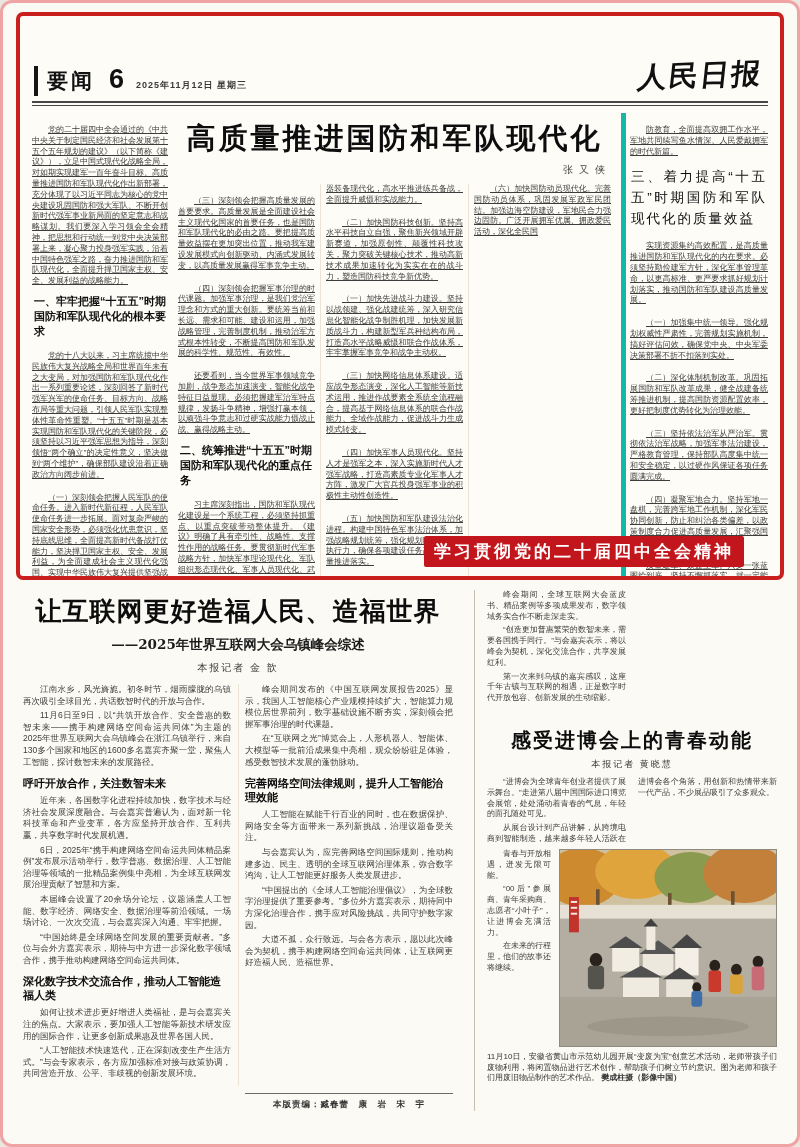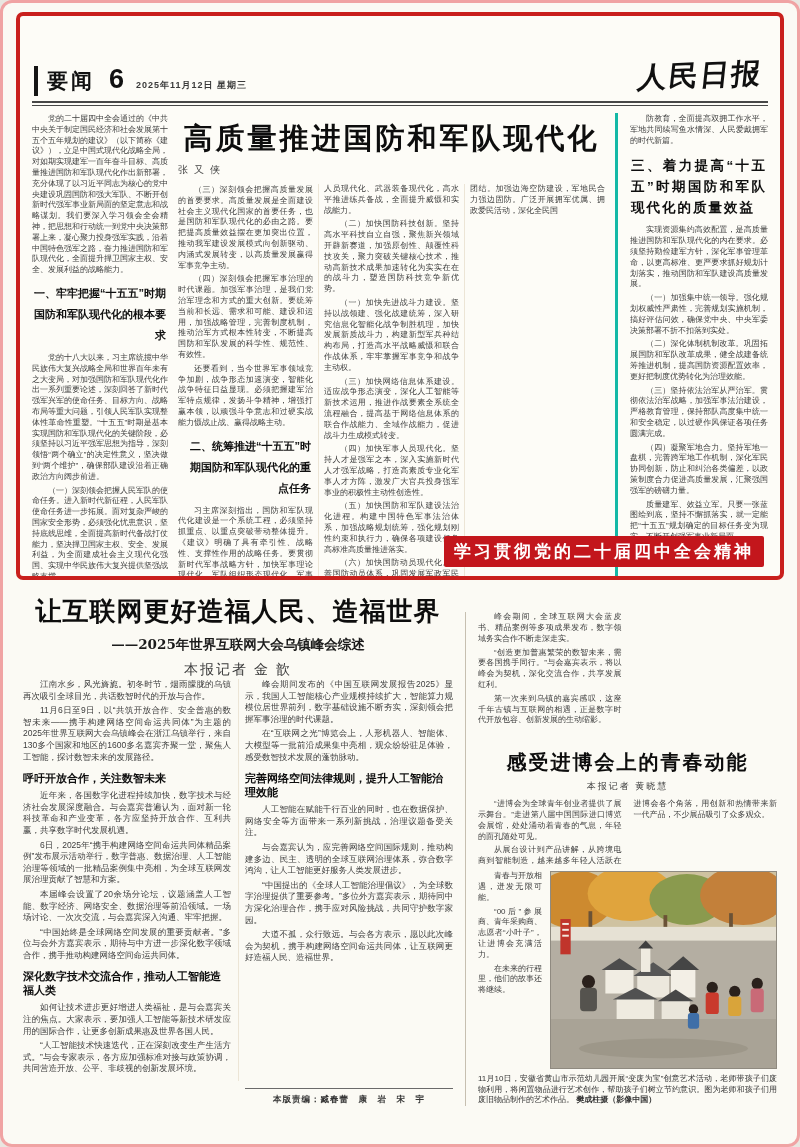--- a/index.html
+++ b/index.html
@@ -14,34 +14,34 @@
   .mh-section{font-size:21px;font-weight:bold;border-left:4px solid #151515;padding:1px 2px 1px 9px;letter-spacing:3px;color:#111;}
   .mh-num{font-size:27px;font-weight:bold;color:#111;}
   .mh-date{font-size:9px;font-weight:bold;color:#3a3a3a;padding-bottom:4px;letter-spacing:1px;}
   .mh-logo{font-family:"DejaVu Serif","Liberation Serif",serif;font-size:29px;font-weight:900;
     transform:skewX(-8deg) rotate(-2deg);letter-spacing:2px;color:#101010;padding-right:4px;}
   .mh-rule{border-top:2px solid #474747;border-bottom:1px solid #474747;height:2px;margin-bottom:7px;}
   .main-body{display:flex;gap:10px;height:492px;}
   .col1{width:136px;flex:none;height:492px;overflow:hidden;}
   .mid{flex:1;min-width:0;}
   .main-title{text-align:center;font-size:29px;font-weight:900;letter-spacing:3px;color:#0d0d0d;margin:6px 0 4px;}
-  .main-author{text-align:left;font-size:10px;color:#454545;letter-spacing:6px;margin-bottom:7px;}
+  .main-author{text-align:right;font-size:10px;color:#454545;letter-spacing:6px;margin-bottom:7px;}
   .flow3{column-count:3;column-gap:11px;column-rule:1px solid #ece5d6;height:398px;column-fill:auto;overflow:hidden;}
-  .main-right{width:138px;flex:none;border-left:3px solid #14b8a6;padding-left:12px;height:492px;overflow:hidden;}
-  .tflow p.p{font-size:8px;line-height:10.8px;text-align:justify;margin:1px 0 3px;text-indent:16px;color:#3d3d3d;}
-  .tflow p.h2{font-weight:bold;font-size:11px;line-height:21px;text-align:right;margin:7px 2px;color:#0f0f0f;text-indent:0;}
-  .tflow p.h3{font-weight:bold;font-size:13.5px;line-height:21px;text-align:justify;letter-spacing:2px;margin:9px 1px 7px;color:#0f0f0f;text-indent:0;}
-  .banner{position:absolute;right:16px;bottom:9px;width:320px;height:31px;background:#c3161c;color:#fff;
+  .main-right{width:138px;flex:none;border-left:5px solid #14b8a6;padding-left:4px;height:492px;overflow:hidden;}
+  .tflow p.p{font-size:8px;line-height:10.8px;text-align:justify;margin:12px 0 3px;text-indent:16px;color:#3d3d3d;text-decoration:underline;}
+  .tflow p.h2{font-weight:bold;font-size:11px;line-height:15px;text-align:left;margin:7px 2px;color:#0f0f0f;text-indent:0;}
+  .tflow p.h3{font-weight:normal;font-size:13.5px;line-height:21px;text-align:justify;letter-spacing:2px;margin:9px 1px 7px;color:#0f0f0f;text-indent:0;}
+  .banner{position:absolute;right:36px;bottom:9px;width:320px;height:31px;background:#c3161c;color:#fff;
     display:flex;align-items:center;justify-content:center;font-size:17px;font-weight:bold;letter-spacing:3px;border-radius:2px;}
   
-  .lower{display:flex;gap:12px;padding:10px 20px 0;box-sizing:border-box;align-items:flex-end;}
+  .lower{display:flex;gap:21px;padding:10px 20px 0;box-sizing:border-box;}
   .low-left{width:430px;flex:none;}
   .net-title{font-size:26px;font-weight:900;text-align:center;letter-spacing:1px;color:#0d0d0d;margin:4px 0 7px;}
   .net-sub{font-family:"DejaVu Serif","Liberation Serif",serif;font-weight:bold;font-size:13.5px;text-align:center;color:#1c1c1c;margin-bottom:7px;}
-  .net-by{font-size:14px;text-align:center;letter-spacing:2px;color:#3a3a3a;}
+  .net-by{font-size:10px;text-align:center;letter-spacing:2px;color:#3a3a3a;margin-bottom:9px;}
   .net-flow{column-count:2;column-gap:14px;column-rule:1px solid #ece5d6;height:402px;column-fill:auto;overflow:hidden;}
   .net-flow p.p{font-size:8.5px;line-height:11.6px;text-align:justify;margin:0 0 3px;text-indent:17px;color:#3d3d3d;}
   .net-flow p.h{font-weight:bold;font-size:11px;line-height:14px;margin:8px 0 5px;color:#0f0f0f;text-indent:0;text-align:left;}
   .editors-row{display:flex;margin-top:7px;}
   .editors{margin-left:auto;width:208px;border-top:1px solid #6a6a6a;padding-top:5px;font-size:8.5px;font-weight:bold;text-align:center;color:#333;letter-spacing:1px;}
   .low-right{flex:1;min-width:0;border-left:1px solid #c6bfb0;padding-left:12px;}
   .concl{column-count:2;column-gap:12px;height:130px;column-fill:auto;overflow:hidden;margin-bottom:4px;}
   .concl p.p,.expo-top p.p,.expo-side p.p{font-size:8px;line-height:10.8px;text-align:justify;margin:0 0 3px;text-indent:16px;color:#3d3d3d;}
   .expo-title{font-size:20px;font-weight:900;text-align:center;letter-spacing:2px;color:#0d0d0d;margin:7px 0 4px;}
   .expo-by{font-size:9px;text-align:center;letter-spacing:2px;color:#3a3a3a;margin-bottom:6px;}

